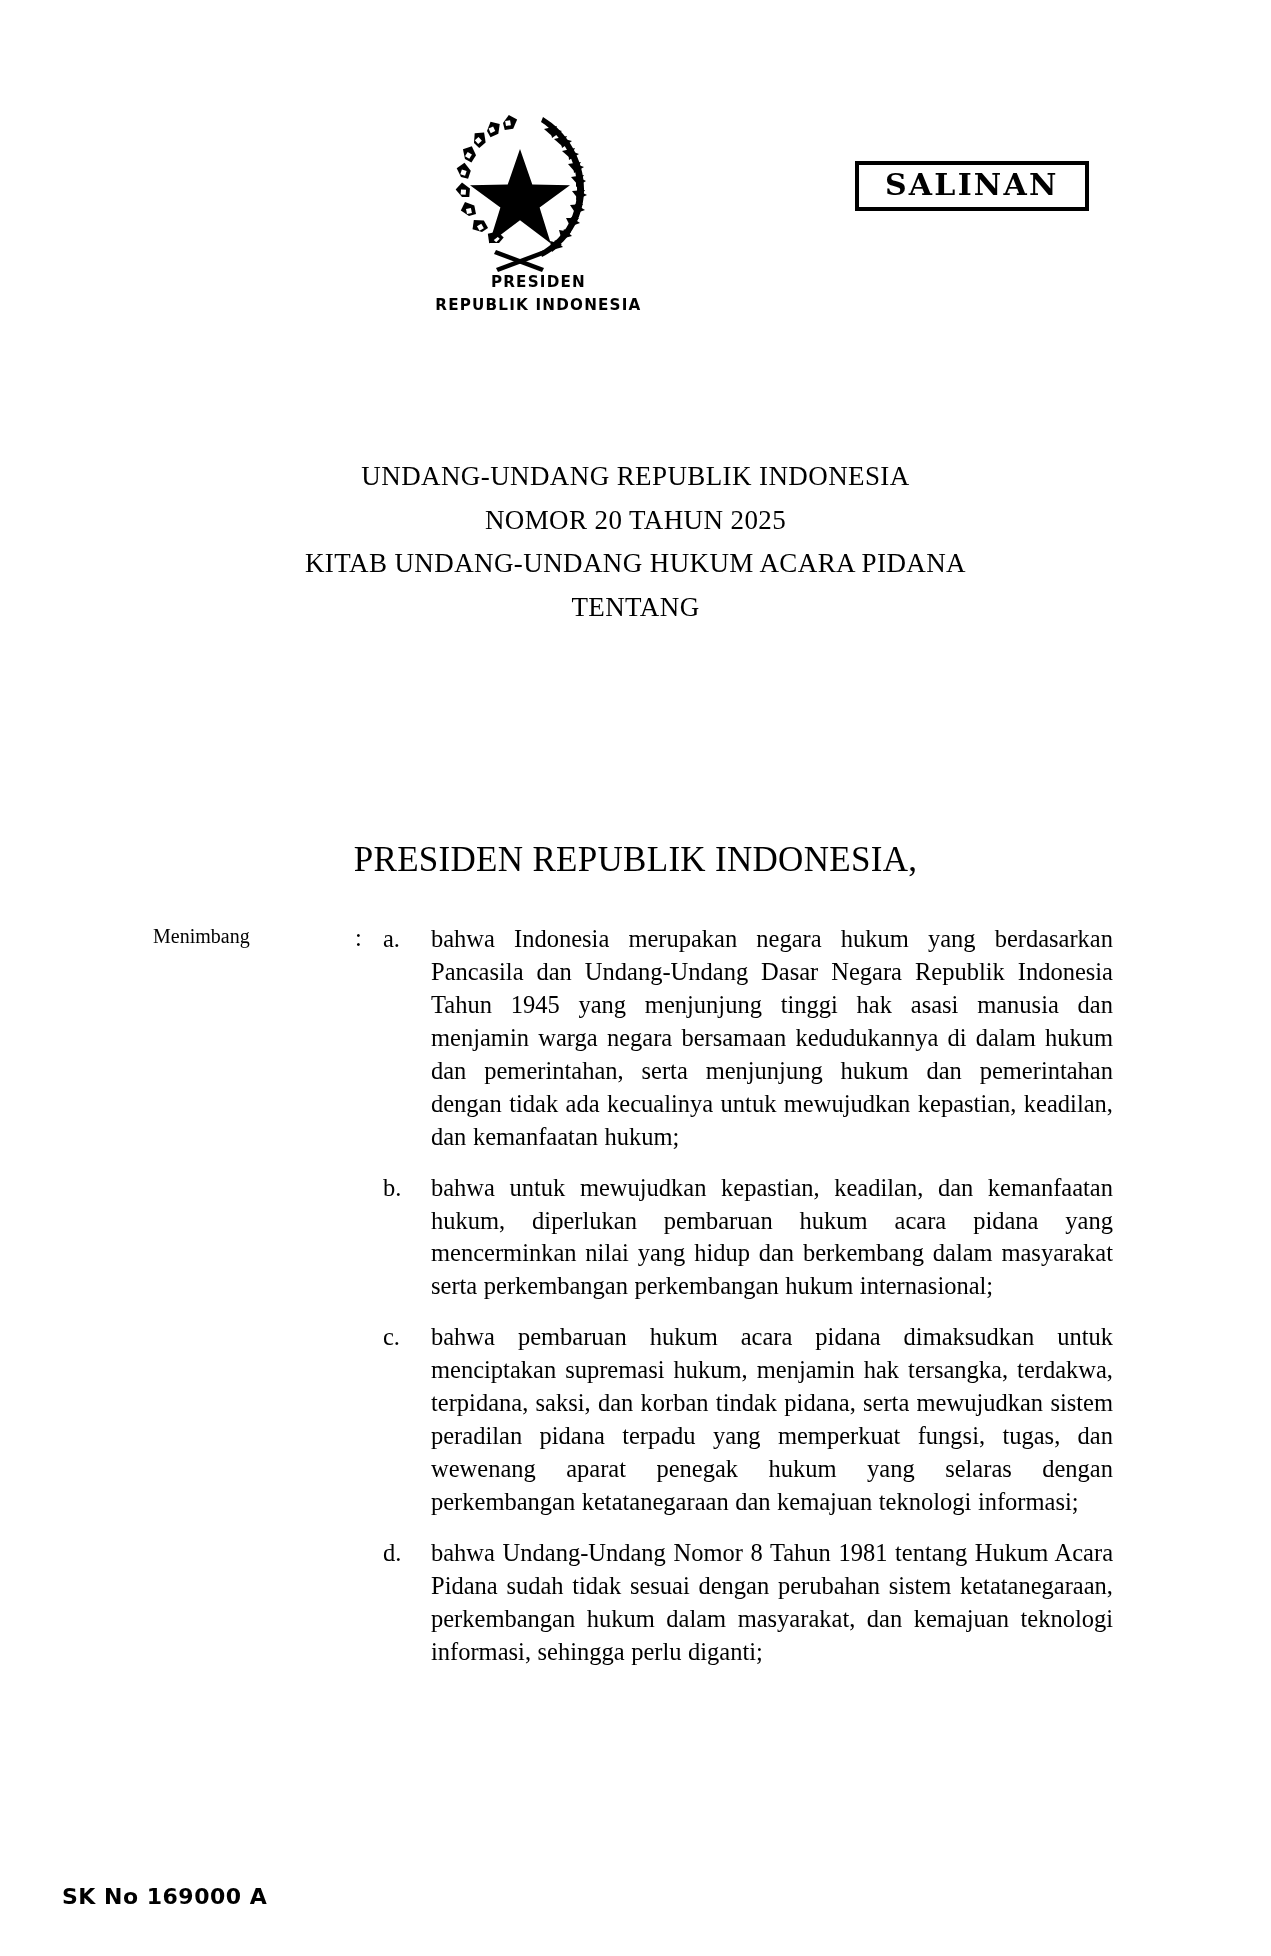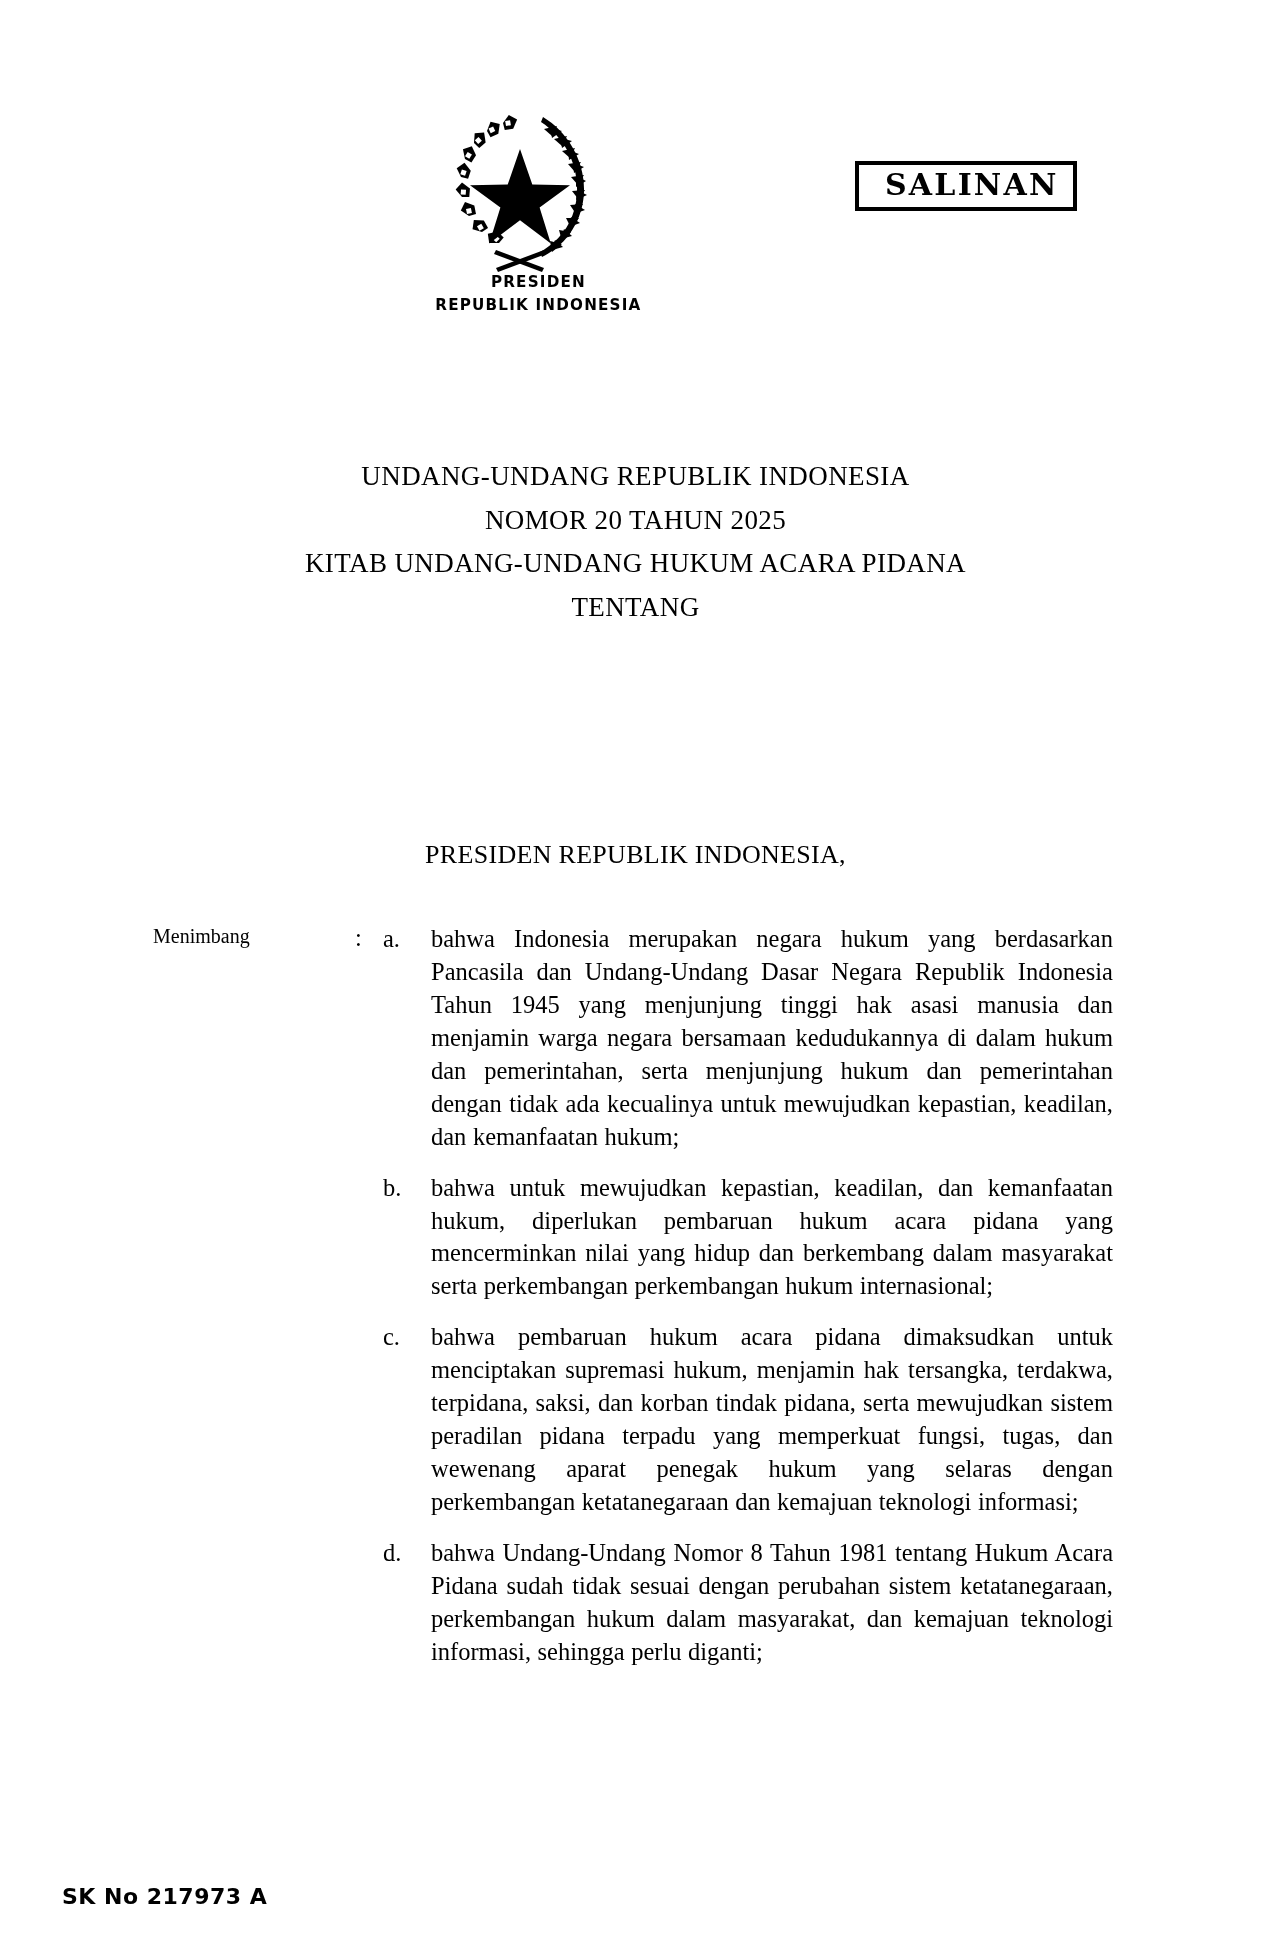--- a/index.html
+++ b/index.html
@@ -38,21 +38,21 @@
     width: 160px;
     height: 165px;
   }
   .emblem svg { display: block; width: 100%; height: 100%; }
 
   .salinan-box {
     position: absolute;
     left: 855px;
     top: 56px;
     border: 4px solid #000;
-    padding: 5px 14px 7px 26px;
+    padding: 5px 26px 7px 26px;
     background: #fff;
   }
   .salinan-text {
     font-family: "DejaVu Serif", "Liberation Serif", serif;
     font-weight: bold;
     font-size: 30px;
     letter-spacing: 2.2px;
     line-height: 1;
     white-space: nowrap;
   }
@@ -96,21 +96,21 @@
     font-size: 27px;
     letter-spacing: 0.4px;
   }
 
   .presiden-ri-line {
     position: absolute;
     top: 840px;
     left: 0;
     width: 1271px;
     text-align: center;
-    font-size: 26px;
+    font-size: 35px;
     letter-spacing: 0.3px;
   }
 
   
   .considerations {
     position: absolute;
     top: 926px;
     left: 0;
     width: 1271px;
   }
@@ -323,15 +323,15 @@
         <div class="item">
           <div class="item-marker">d.</div>
           <div class="item-text">bahwa Undang-Undang Nomor 8 Tahun 1981 tentang Hukum Acara Pidana sudah tidak sesuai dengan perubahan sistem ketatanegaraan, perkembangan hukum dalam masyarakat, dan kemajuan teknologi informasi, sehingga perlu diganti;</div>
         </div>
 
       </div>
     </div>
   </div>
 
 
-  <div class="sk-footer">SK  No 217973 A</div>
+  <div class="sk-footer">SK  No 169000 A</div>
 
 </div>
 
 </body></html>

